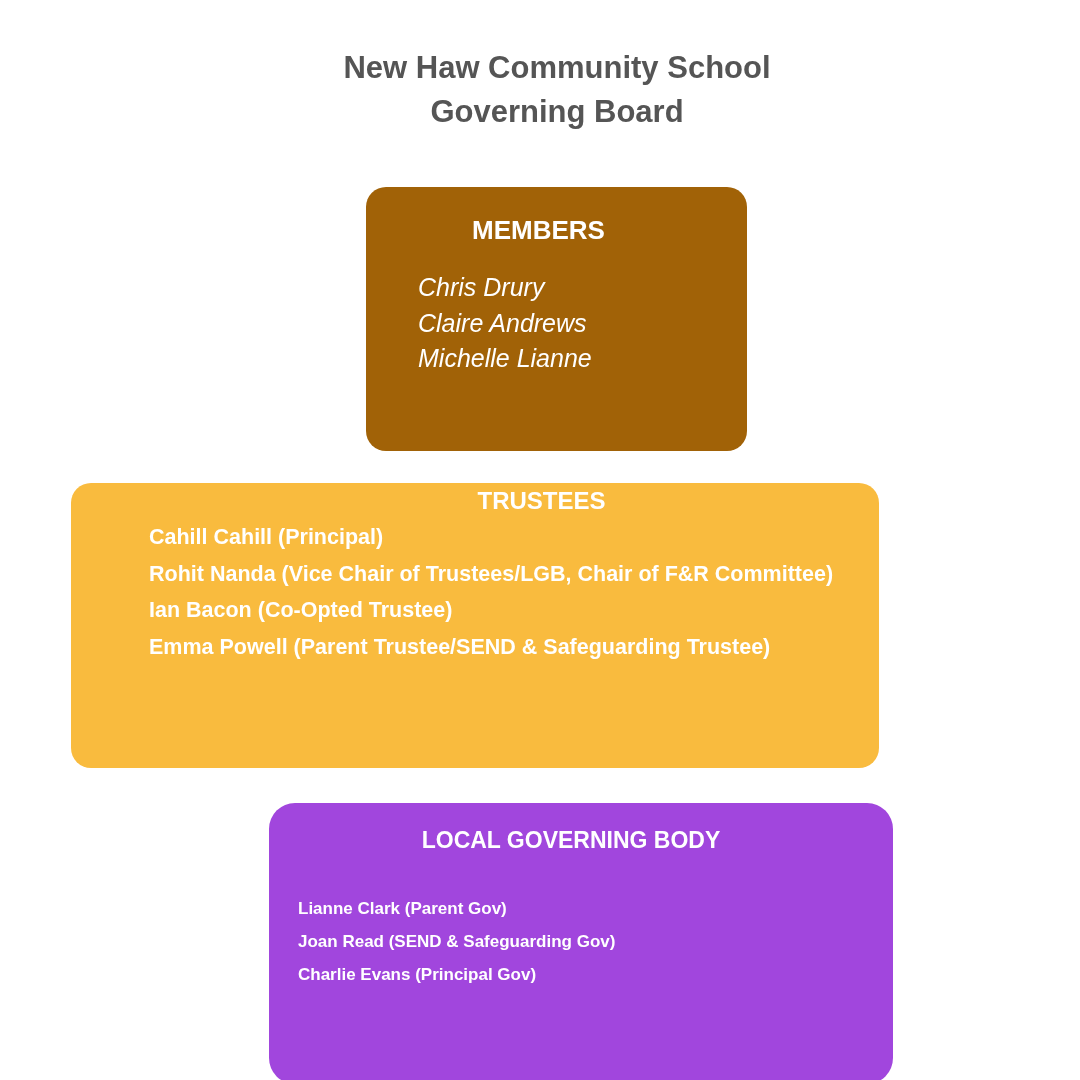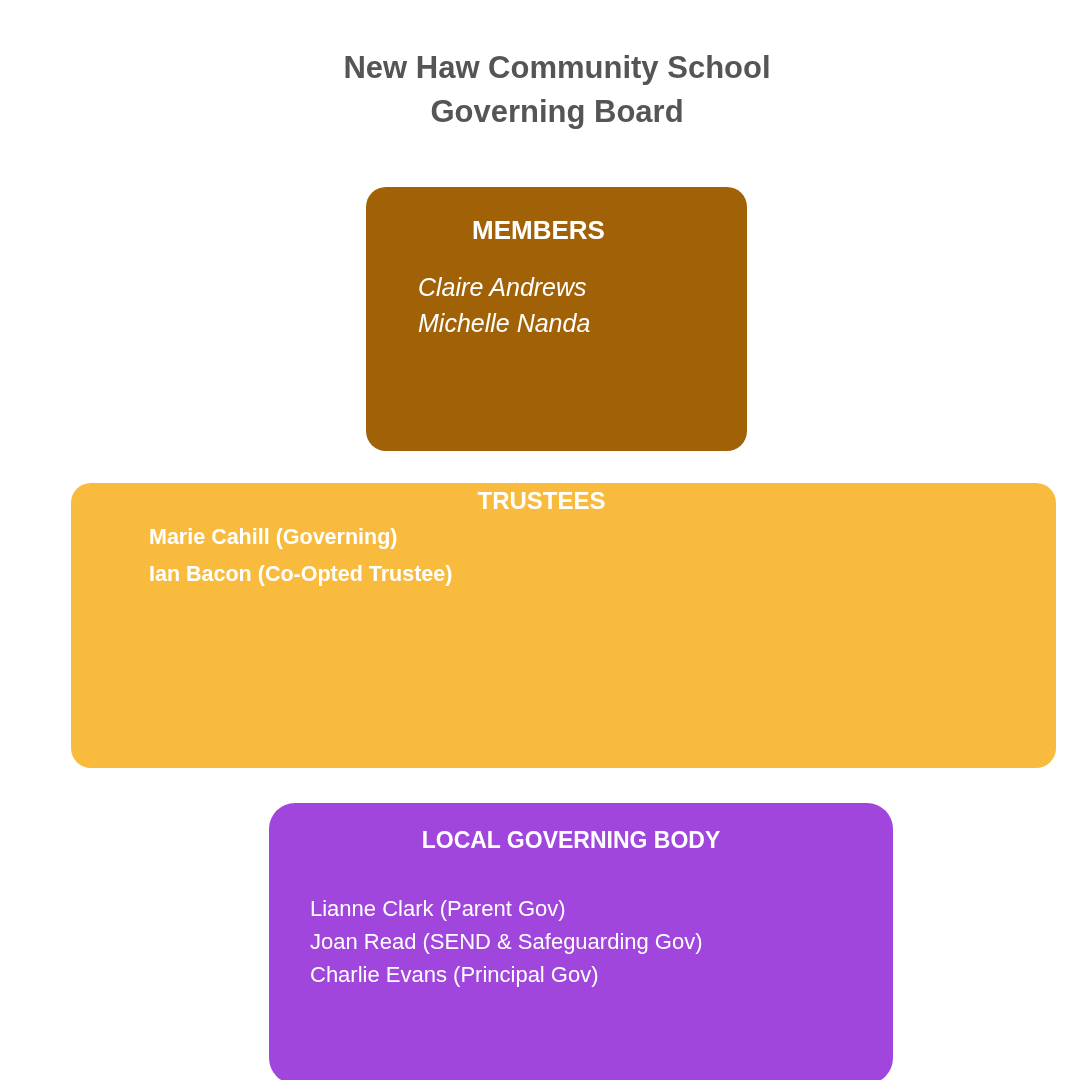--- a/index.html
+++ b/index.html
@@ -2,53 +2,56 @@
 <html><head>
 <meta charset="utf-8">
 <style>
   html, body { margin:0; padding:0; }
   body { width:1080px; height:1080px; background:#ffffff; position:relative; overflow:hidden;
          font-family:"Liberation Sans", "DejaVu Sans", sans-serif; }
   .title { position:absolute; left:0; width:1114px; top:46px; text-align:center;
            color:#555555; font-weight:bold; font-size:31px; line-height:44px; letter-spacing:0px; }
   .box { position:absolute; border-radius:20px; color:#ffffff; box-sizing:border-box; }
   .members { left:366px; top:187px; width:381px; height:264px; }
-  .trustees { left:71px; top:483px; width:985px; height:285px; }
+  .trustees { left:71px; top:483px; width:808px; height:285px; }
   .lgb { left:269px; top:803px; width:624px; height:281px;border-radius:26px; }
   .heading { position:absolute; font-weight:bold; white-space:nowrap; }
   .members .heading { left:106px; top:28px; font-size:26px; }
   .trustees .heading { left:0; width:937px; text-align:center; top:4px; font-size:24px; }
   .trustees .heading span { position:relative; left:2px; }
   .lgb .heading { left:0; width:604px; text-align:center; top:24px; font-size:23px; }
   .list { position:absolute; margin:0; padding:0; list-style:none; white-space:nowrap; }
   .members .list { left:52px; top:83px; font-style:italic; font-size:25px; line-height:35.5px; }
   .trustees .list { left:78px; top:36px; font-weight:bold; font-size:21.5px; line-height:36.6px; }
-  .lgb .list { left:41px; top:89px; font-weight:normal; font-size:22px; line-height:33px; }
+  .lgb .list { left:29px; top:89px; font-weight:bold; font-size:17px; line-height:33px; }
 </style>
 </head>
 <body>
 
 <div class="title">
   <div>New Haw Community School</div>
   <div>Governing Board</div>
 </div>
 
 <div class="box members" style="background:#a16207;">
   <div class="heading">MEMBERS</div>
   <ul class="list">
+    <li>Chris Drury</li>
     <li>Claire Andrews</li>
-    <li>Michelle Nanda</li>
+    <li>Michelle Lianne</li>
   </ul>
 </div>
 
 <div class="box trustees" style="background:#F9BB3E;">
   <div class="heading"><span>TRUSTEES</span></div>
   <ul class="list">
-    <li>Marie Cahill (Governing)</li>
+    <li>Cahill Cahill (Principal)</li>
+    <li>Rohit Nanda (Vice Chair of Trustees/LGB, Chair of F&amp;R Committee)</li>
     <li>Ian Bacon (Co-Opted Trustee)</li>
+    <li>Emma Powell (Parent Trustee/SEND &amp; Safeguarding Trustee)</li>
   </ul>
 </div>
 
 <div class="box lgb" style="background:#A146DD;">
   <div class="heading">LOCAL GOVERNING BODY</div>
   <ul class="list">
     <li>Lianne Clark (Parent Gov)</li>
     <li>Joan Read (SEND &amp; Safeguarding Gov)</li>
     <li>Charlie Evans (Principal Gov)</li>
   </ul>

